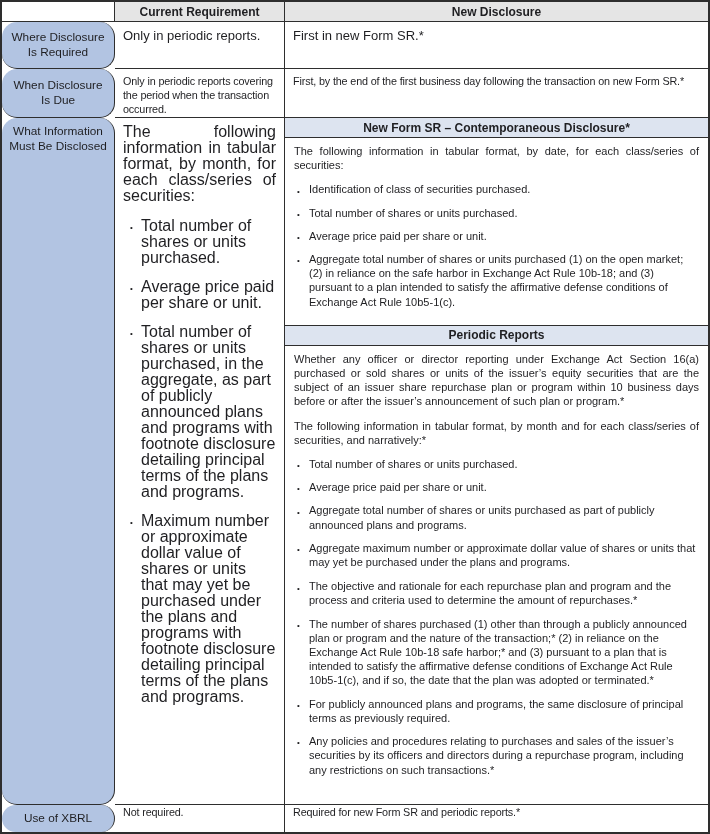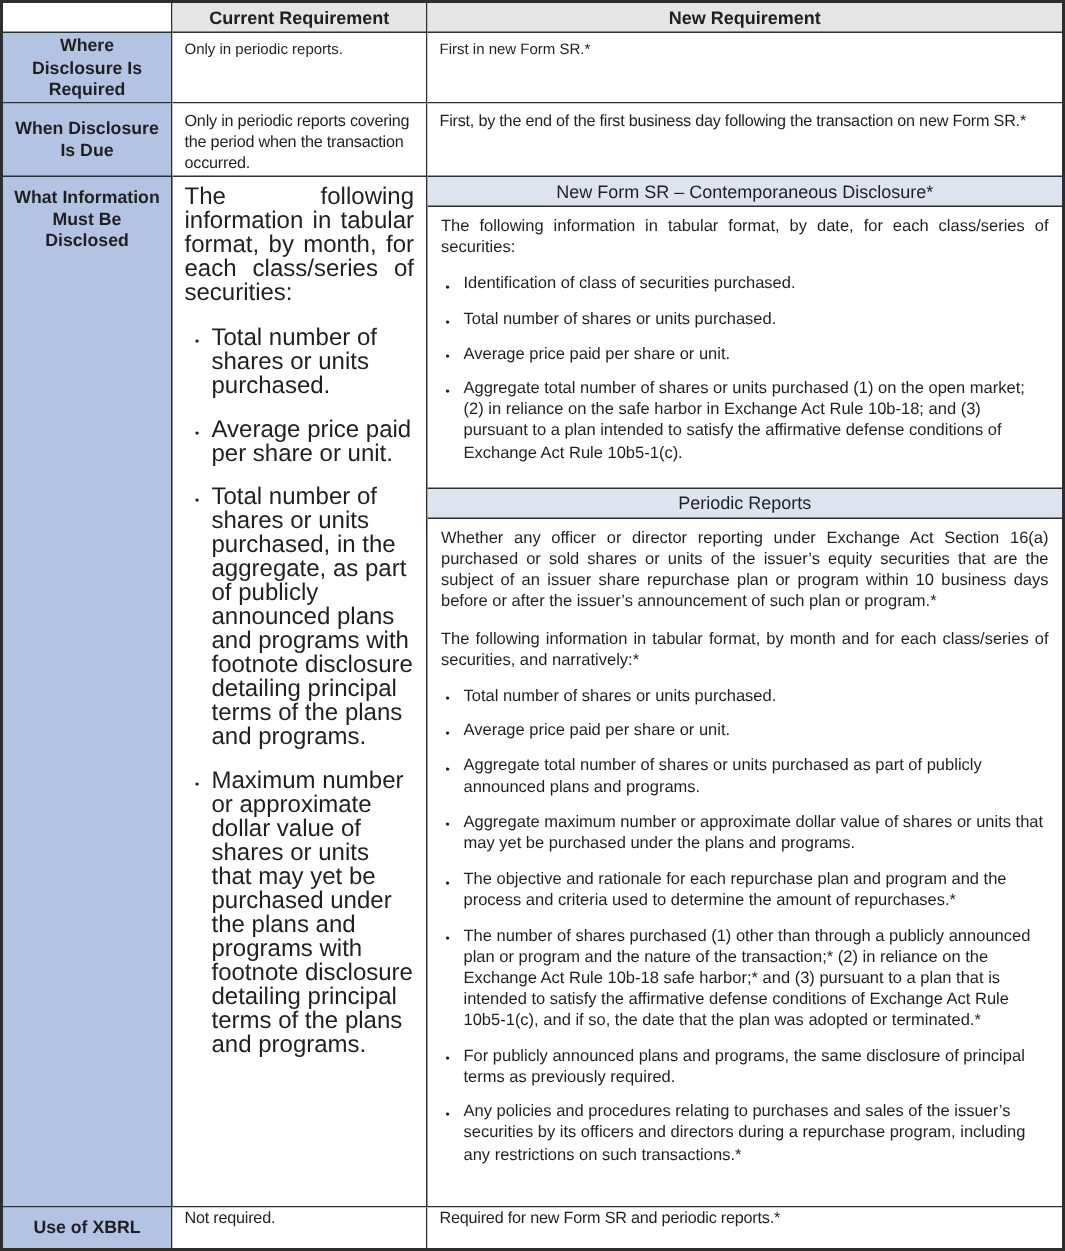--- a/index.html
+++ b/index.html
@@ -18,63 +18,64 @@
   .c.last { border-right: none; }
   .c.bottom { border-bottom: none; }
 
   .colhdr {
     background: #e5e5e5; font-weight: bold; font-size: 12px;
     display: flex; align-items: center; justify-content: center;
   }
   .blank { background: #ffffff; }
 
   .label {
-    background: #b2c4e2; font-weight: bold; font-size: 11.8px; line-height: 1.25;
+    background: #b2c4e2; font-weight: normal; font-size: 11.8px; line-height: 1.25;
     display: flex; align-items: center; justify-content: center; text-align: center;
     padding: 2px 7px;
+    border-radius: 15px;
   }
   .label.top { align-items: flex-start; padding-top: 6px; }
 
-  .cell { font-size: 10px; line-height: 1.32; padding: 5px 8px; background: #fff; }
+  .cell { font-size: 13px; line-height: 1.32; padding: 5px 8px; background: #fff; }
   .cell p + p { margin-top: 33px; }
   .cond { font-size: 10.8px; letter-spacing: -0.15px; line-height: 1.3; }
   .vcenter { display: flex; padding-top: 0; padding-bottom: 0; }
   .jst { text-align: justify; }
 
   
   .mid3 { font-size: 16px; line-height: 16px; padding: 6px 8px 6px 8px; }
   .mid3 .intro { margin-bottom: 14px; }
   ul.bul { list-style: none; padding-left: 7px; }
   ul.bul li { position: relative; padding-left: 11px; margin-bottom: 13px; }
   ul.bul li:last-child { margin-bottom: 16px; }
   ul.bul li::before { content: "•"; position: absolute; left: 0; top: 0.3em; font-size: 8px; }
 
   
   .right3 { display: flex; flex-direction: column; }
   .subhdr {
-    flex: 0 0 20px; background: #dde4f0; font-weight: normal; font-size: 12px;
+    flex: 0 0 20px; background: #dde4f0; font-weight: bold; font-size: 12px;
     display: flex; align-items: center; justify-content: center;
     border-bottom: 1px solid #2e2e2e;
   }
   .sec { font-size: 11px; line-height: 14.2px; padding: 6px 9px; }
   .sec1 { flex: 0 0 171px; border-bottom: 1px solid #2e2e2e; }
   .sec2 { flex: 1 1 auto; }
   .sec .para { margin-bottom: 10px; }
   .sec ul.bul { padding-left: 3px; margin-bottom: 10px; }
   .sec ul.bul li { margin-bottom: 9px; padding-left: 12px; }
   .sec ul.bul li::before { top: 0.28em; }
 </style>
 </head>
 <body>
 
 <div class="tbl">
 
   <div class="c blank"></div>
   <div class="c colhdr">Current Requirement</div>
-  <div class="c colhdr last">New Requirement</div>
+  <div class="c colhdr last">New Disclosure</div>
 
   <div class="c label">Where Disclosure Is Required</div>
   <div class="c cell">
     <p>Only in periodic reports.</p>
   </div>
   <div class="c cell last">
     <p>First in new Form SR.*</p>
     <p>Second in periodic reports.</p>
   </div>
 

